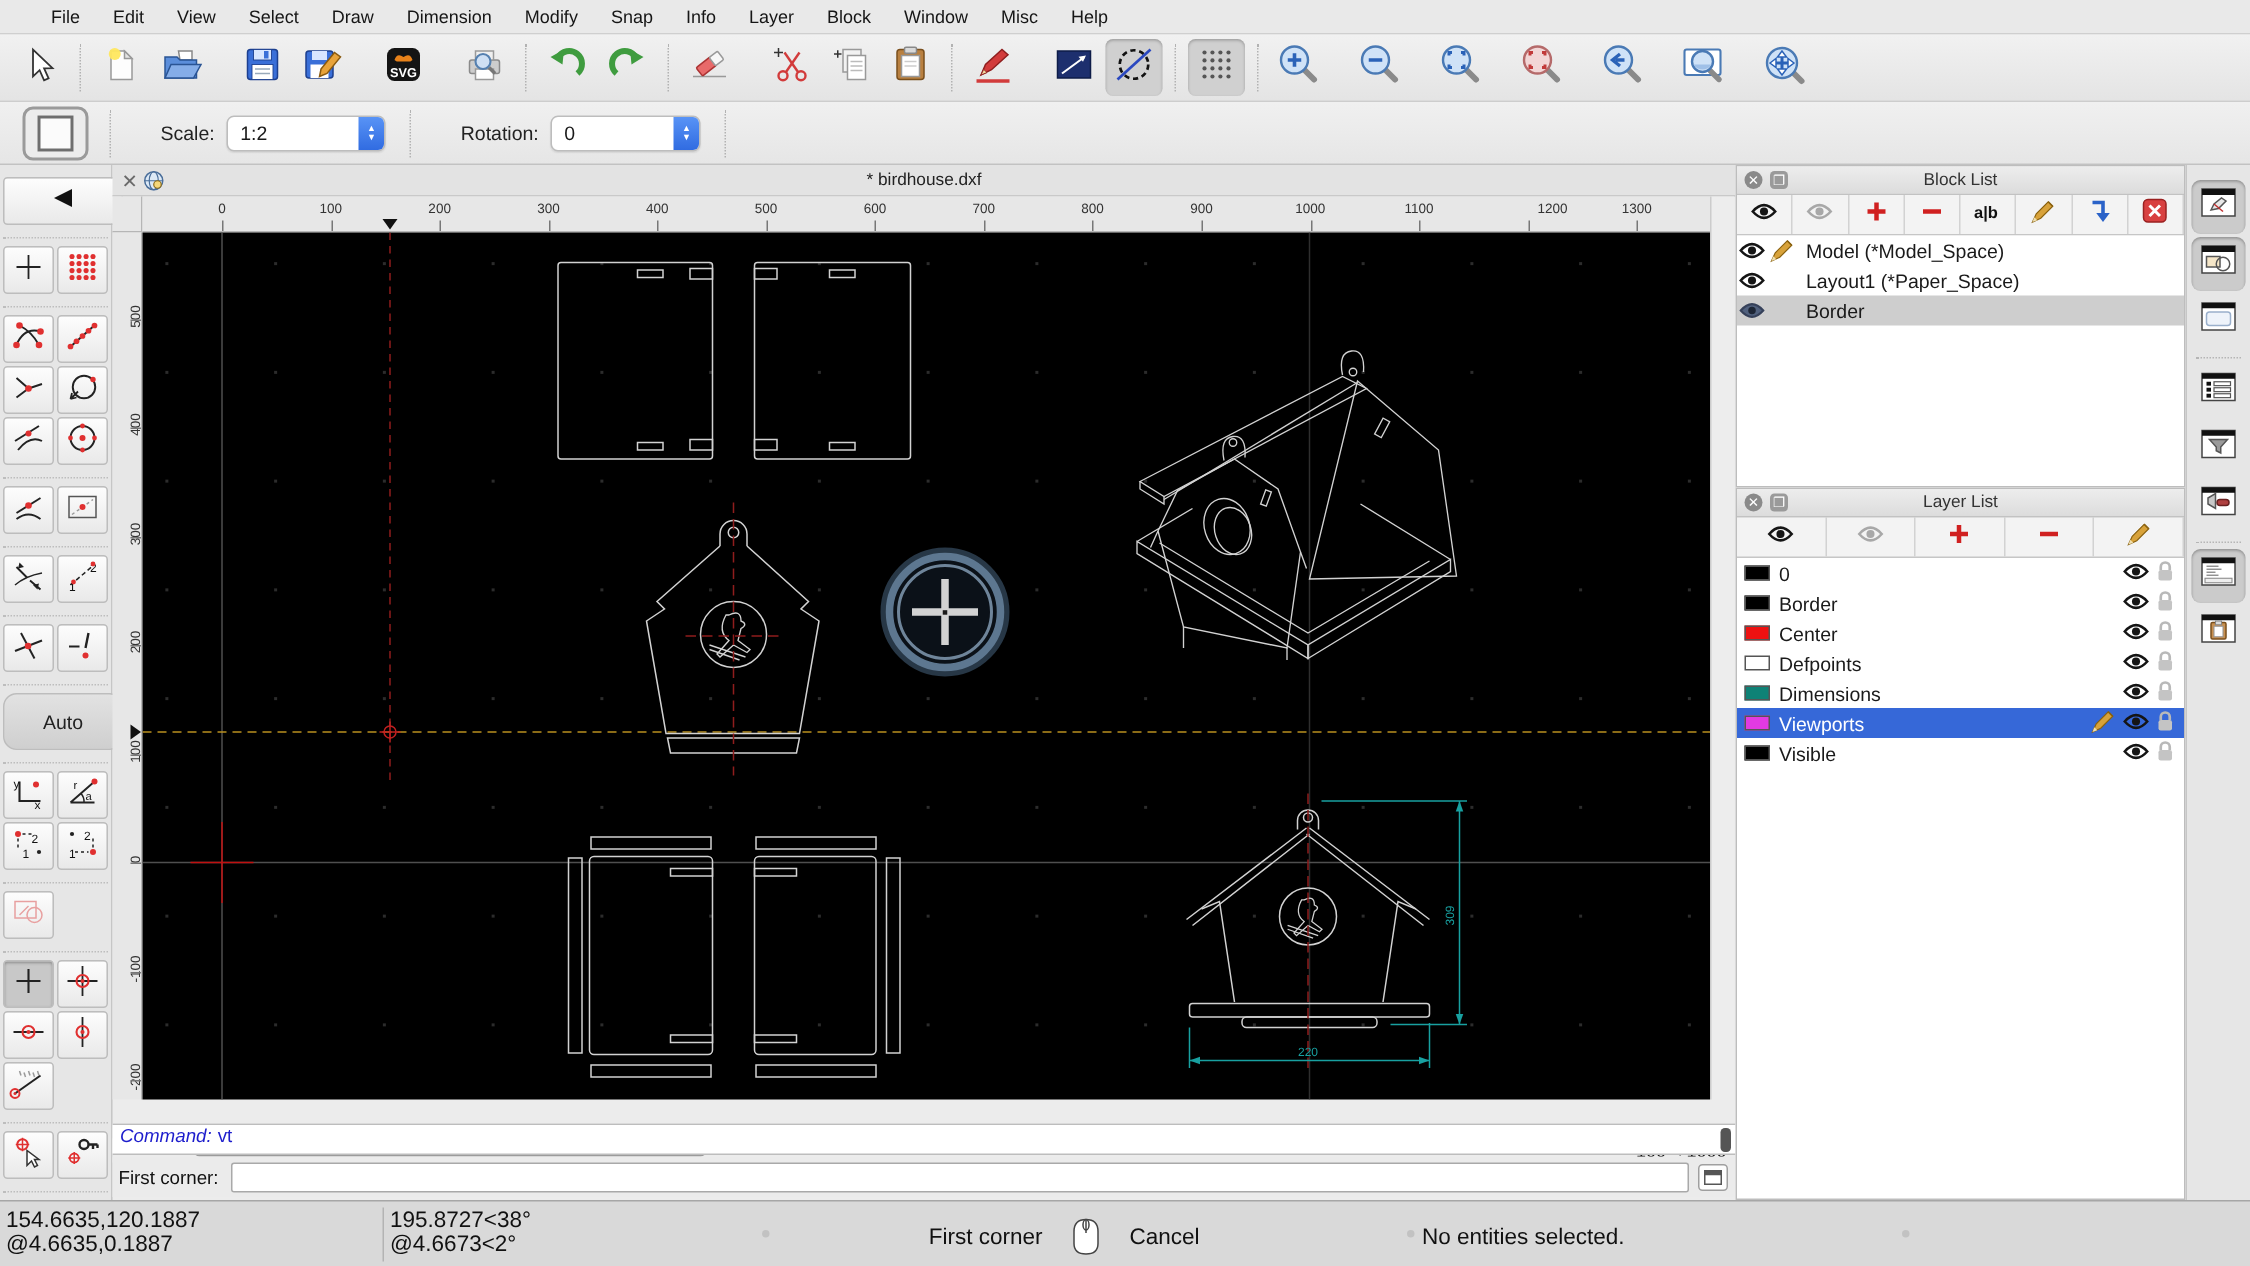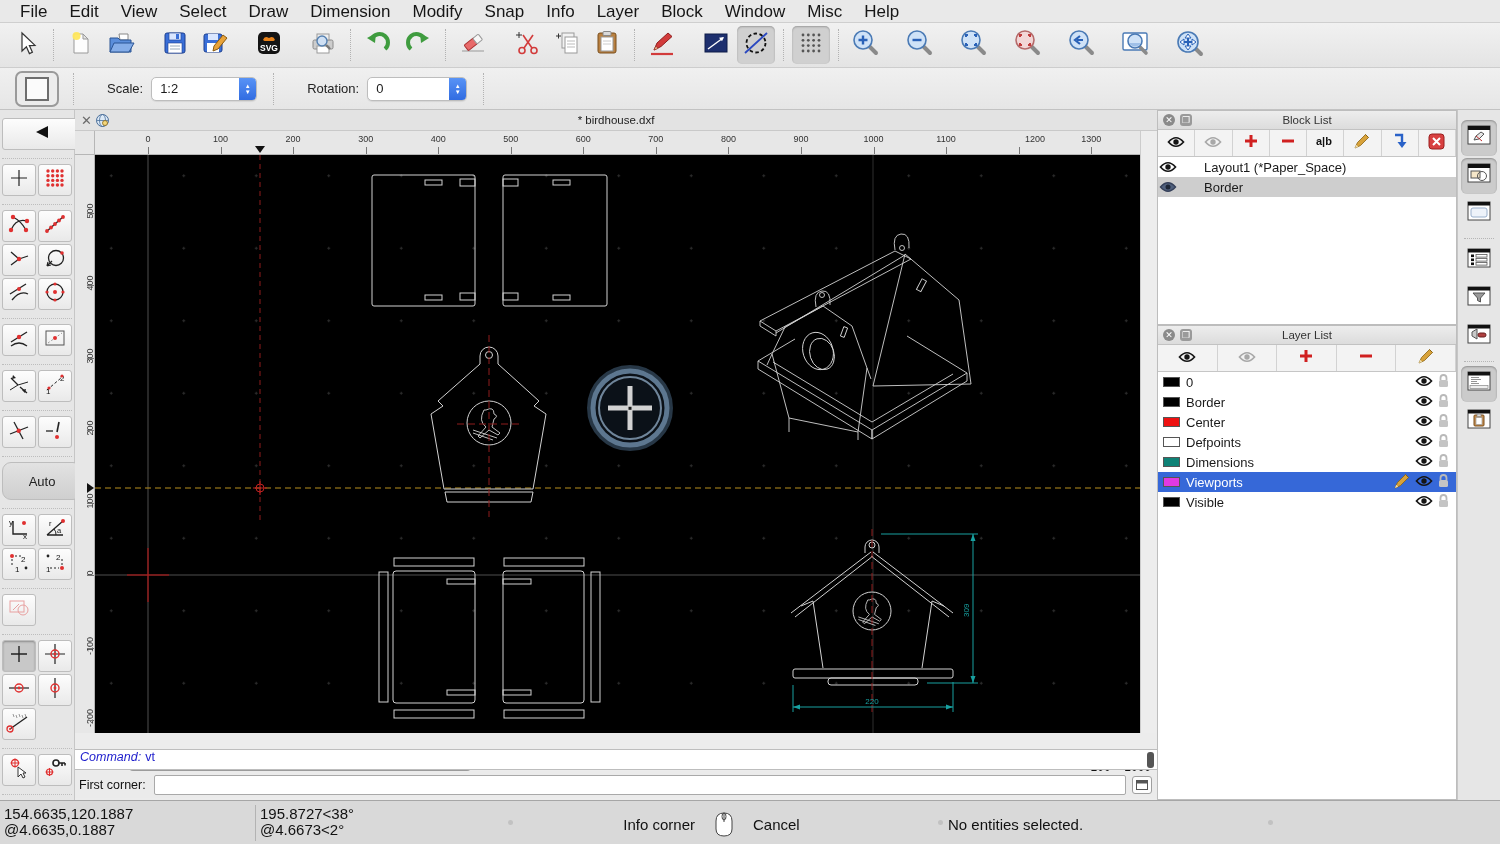--- a/index.html
+++ b/index.html
@@ -3,21 +3,21 @@
 <meta charset="utf-8">
 <style>
   * { box-sizing: border-box; margin: 0; padding: 0; }
   html,body { width:1500px; height:844px; overflow:hidden;
     font-family:"Liberation Sans", sans-serif; background:#ececec; color:#1a1a1a; }
   #app { position:relative; width:1500px; height:844px; }
 
   
   #menubar { position:absolute; left:0; top:0; width:1500px; height:23px;
     background:#e9e9e9; border-bottom:1px solid #cfcfcf; display:flex; align-items:center;
-    padding-left:9px; font-size:17px; color:#161616; }
+    padding-left:23px; font-size:12px; color:#161616; }
   .menu-item { padding:0 11px; height:23px; line-height:23px; cursor:default; }
 
   
   #toolbar1 { position:absolute; left:0; top:23px; width:1500px; height:45px;
     background:linear-gradient(#f1f1f1,#e4e4e4); border-bottom:1px solid #cdcdcd;
     display:flex; align-items:center; padding-left:6px; }
   .tb-btn { width:38px; height:38px; display:flex; align-items:center; justify-content:center;
     border-radius:5px; margin:0 1px; }
   .tb-btn.pressed { background:#d0d0d0; box-shadow:inset 0 1px 2px rgba(0,0,0,.25); }
   .sep { width:1px; height:32px; border-left:1px dotted #b2b2b2; margin:0 7px; }
@@ -910,20 +910,36 @@
         </div>
       </div>
     <div id="block-rows">
         <div class="list-row">
           <span class="lr-ico">
             <svg width="18" height="12" viewBox="0 0 18 12">
               <path d="M1.5,6 Q9,-2.5 16.5,6 Q9,14.5 1.5,6 Z" fill="none" stroke="#151515" stroke-width="1.7"></path>
               <circle cx="9" cy="6" r="2.7" fill="#151515"></circle>
             </svg>
           </span>
+          <span class="lr-ico">
+            <svg width="18" height="18" viewBox="0 0 18 18">
+              <path d="M2,16 L4.5,10.5 L12.5,2.5 L15.5,5.5 L7.5,13.5 Z" fill="#d8a23a" stroke="#8a6210" stroke-width="0.8"></path>
+              <path d="M2,16 l3.2,-1.2 l-2,-2 z" fill="#f0e0b0"></path>
+              <path d="M12.5,2.5 l3,3" stroke="#8a6210"></path>
+            </svg>
+          </span>
+          <span class="lr-name">Model (*Model_Space)</span>
+        </div>
+        <div class="list-row">
+          <span class="lr-ico">
+            <svg width="18" height="12" viewBox="0 0 18 12">
+              <path d="M1.5,6 Q9,-2.5 16.5,6 Q9,14.5 1.5,6 Z" fill="none" stroke="#151515" stroke-width="1.7"></path>
+              <circle cx="9" cy="6" r="2.7" fill="#151515"></circle>
+            </svg>
+          </span>
           <span class="lr-ico"></span>
           <span class="lr-name">Layout1 (*Paper_Space)</span>
         </div>
         <div class="list-row sel-gray">
           <span class="lr-ico">
             <svg width="18" height="12" viewBox="0 0 18 12">
               <path d="M1.5,6 Q9,-2.5 16.5,6 Q9,14.5 1.5,6 Z" fill="#51617e" stroke="#36415a" stroke-width="1.4"></path>
               <circle cx="9" cy="6" r="2.5" fill="#1d2636"></circle>
             </svg>
           </span>
@@ -1158,21 +1174,21 @@
     <div class="sb-col" style="left:4px;">
       <div class="sb-line">154.6635,120.1887</div>
       <div class="sb-line">@4.6635,0.1887</div>
     </div>
     <div class="sb-div" style="left:255px;"></div>
     <div class="sb-col" style="left:260px;">
       <div class="sb-line">195.8727&lt;38°</div>
       <div class="sb-line">@4.6673&lt;2°</div>
     </div>
     <div class="sb-dot" style="left:508px;"></div>
-    <div class="sb-col" style="left:560px; top:15px; width:135px; text-align:right;">Info corner</div>
+    <div class="sb-col" style="left:560px; top:15px; width:135px; text-align:right;">First corner</div>
     <svg class="sb-col" style="left:713px; top:8px;" width="22" height="30">
       <path d="M3,12 Q3,4 11,4 Q19,4 19,12 L19,20 Q19,27 11,27 Q3,27 3,20 Z" fill="#fff" stroke="#444"></path>
       <line x1="11" y1="4" x2="11" y2="13" stroke="#444"></line>
       <ellipse cx="11" cy="7.5" rx="2" ry="3.5" fill="none" stroke="#444"></ellipse>
     </svg>
     <div class="sb-col" style="left:753px; top:15px;">Cancel</div>
     <div class="sb-dot" style="left:938px;"></div>
     <div class="sb-col" style="left:948px; top:15px;">No entities selected.</div>
     <div class="sb-dot" style="left:1268px;"></div>
   </div>

